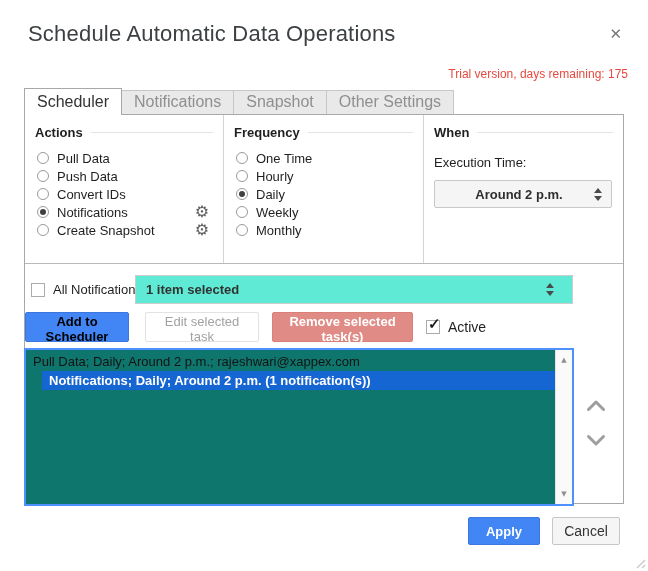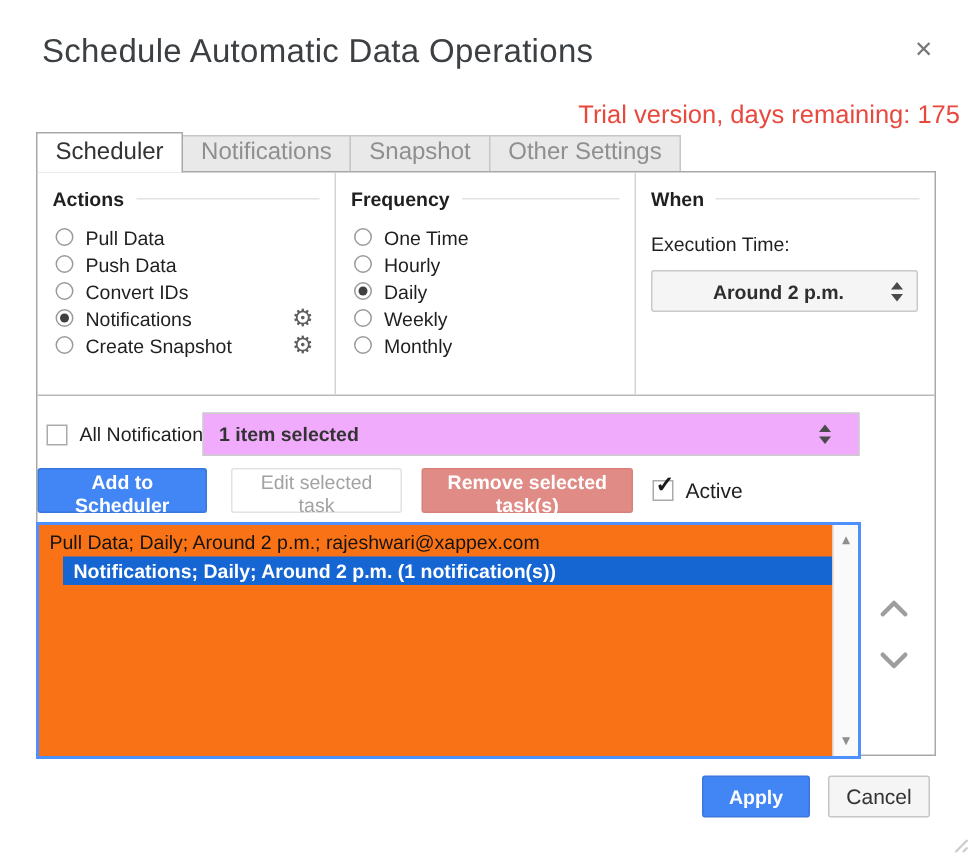--- a/index.html
+++ b/index.html
@@ -2,21 +2,21 @@
 <html><head>
 <meta charset="utf-8">
 <style>
   html,body{margin:0;padding:0;}
   body{width:648px;height:571px;background:#fff;font-family:"Liberation Sans",sans-serif;overflow:hidden;}
   .dialog{position:relative;width:648px;height:571px;background:#fff;}
 
   
   .dlg-title{position:absolute;left:28px;top:21px;font-size:22px;color:#3c4043;letter-spacing:.2px;}
   .dlg-close{position:absolute;right:26px;top:26px;font-size:15px;color:#767676;cursor:pointer;line-height:1;}
-  .trial{position:absolute;right:8px;top:67px;font-size:17px;color:#e8493f;}
+  .trial{position:absolute;right:20px;top:67px;font-size:12px;color:#e8493f;}
 
   
   .tabs{position:absolute;left:24px;top:88px;display:flex;align-items:flex-end;height:26px;z-index:5;}
   .tab{box-sizing:border-box;height:24px;line-height:22px;padding:0 12px;font-size:16px;color:#8f8f8f;
        background:#e9e9e9;border:1px solid #c6c6c6;border-bottom:none;margin-left:-1px;cursor:pointer;}
   .tab.active{height:27px;line-height:26px;background:#fff;border:1px solid #a8a8a8;border-bottom:none;
        color:#333;margin-bottom:-1px;margin-left:0;position:relative;z-index:6;}
 
   
   .panel{position:absolute;left:24px;top:114px;width:600px;height:390px;box-sizing:border-box;
@@ -44,34 +44,34 @@
   .spinner{display:flex;flex-direction:column;align-items:center;gap:3px;flex:none;}
   .tri-up{width:0;height:0;border-left:4px solid transparent;border-right:4px solid transparent;border-bottom:5px solid #4a4a4a;}
   .tri-down{width:0;height:0;border-left:4px solid transparent;border-right:4px solid transparent;border-top:5px solid #4a4a4a;}
 
   
   .notif-row{position:absolute;left:6px;top:160px;height:29px;display:flex;align-items:center;}
   .checkbox{width:14px;height:14px;box-sizing:border-box;border:1px solid #ababab;background:#fff;flex:none;cursor:pointer;position:relative;}
   .checkmark{position:absolute;left:1px;top:-5px;font-size:15px;font-weight:bold;color:#1a1a1a;line-height:1;}
   .notif-label{margin-left:8px;font-size:13px;color:#1f1f1f;}
   .sel-select{position:absolute;left:110px;top:160px;width:438px;height:29px;box-sizing:border-box;
-       background:#f0abfc;border:1px solid #ccc;display:flex;align-items:center;padding:0 18px 0 10px;cursor:pointer;}
+       background:#5eead4;border:1px solid #ccc;display:flex;align-items:center;padding:0 18px 0 10px;cursor:pointer;}
   .sel-select .val{flex:1;font-size:13px;font-weight:bold;color:#333;}
 
   
   .btn-row{position:absolute;left:0;top:197px;height:30px;display:flex;align-items:center;}
   .btn{height:30px;box-sizing:border-box;border-radius:2px;font-size:13px;font-family:inherit;cursor:pointer;}
-  .btn-add{width:113px;background:#4285f4;border:1px solid #3b77dd;color:#ffffff;font-weight:bold;margin-right:16px;}
+  .btn-add{width:104px;background:#4285f4;border:1px solid #3b77dd;color:#000000;font-weight:bold;margin-right:16px;}
   .btn-edit{width:114px;background:#fff;border:1px solid #e2e2e2;color:#a2a2a2;margin-right:13px;}
   .btn-remove{width:141px;background:#e08b85;border:1px solid #d98079;color:#fff;font-weight:bold;margin-right:13px;}
   .active-wrap{display:flex;align-items:center;gap:8px;font-size:14px;color:#1f1f1f;cursor:pointer;}
 
   
   .listbox{position:absolute;left:-1px;top:233px;width:550px;height:158px;box-sizing:border-box;
-       border:2px solid #4d90fe;background:#f97316;}
+       border:2px solid #4d90fe;background:#0f766e;}
   .list-items{position:absolute;left:0;top:0;bottom:0;right:17px;padding-top:2px;overflow:hidden;}
   .item{height:19px;line-height:19px;font-size:13px;color:#141414;padding-left:7px;white-space:nowrap;cursor:default;}
   .item.selected{background:#1565d2;color:#fff;font-weight:bold;margin-left:16px;}
   .list-scrollbar{position:absolute;top:0;right:0;bottom:0;width:17px;box-sizing:border-box;background:#fafafa;border-left:1px solid #e3e3e3;}
   .sb-arrow{position:absolute;left:0;right:0;height:16px;line-height:16px;text-align:center;font-size:7px;color:#8f8f8f;cursor:pointer;font-family:"DejaVu Sans",sans-serif;}
   .sb-up{top:2px;} .sb-down{bottom:2px;}
 
   
   .order-col{position:absolute;right:9px;top:284px;width:36px;display:flex;flex-direction:column;gap:22px;align-items:center;}
   .chev{cursor:pointer;display:block;}

